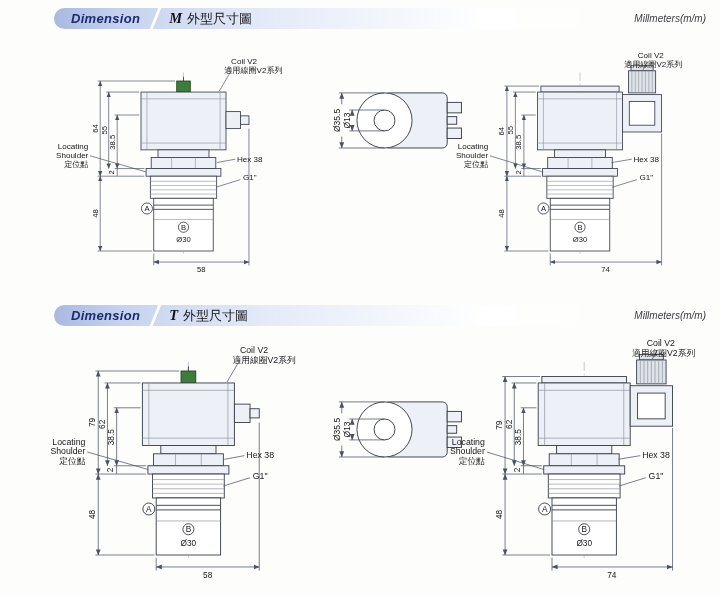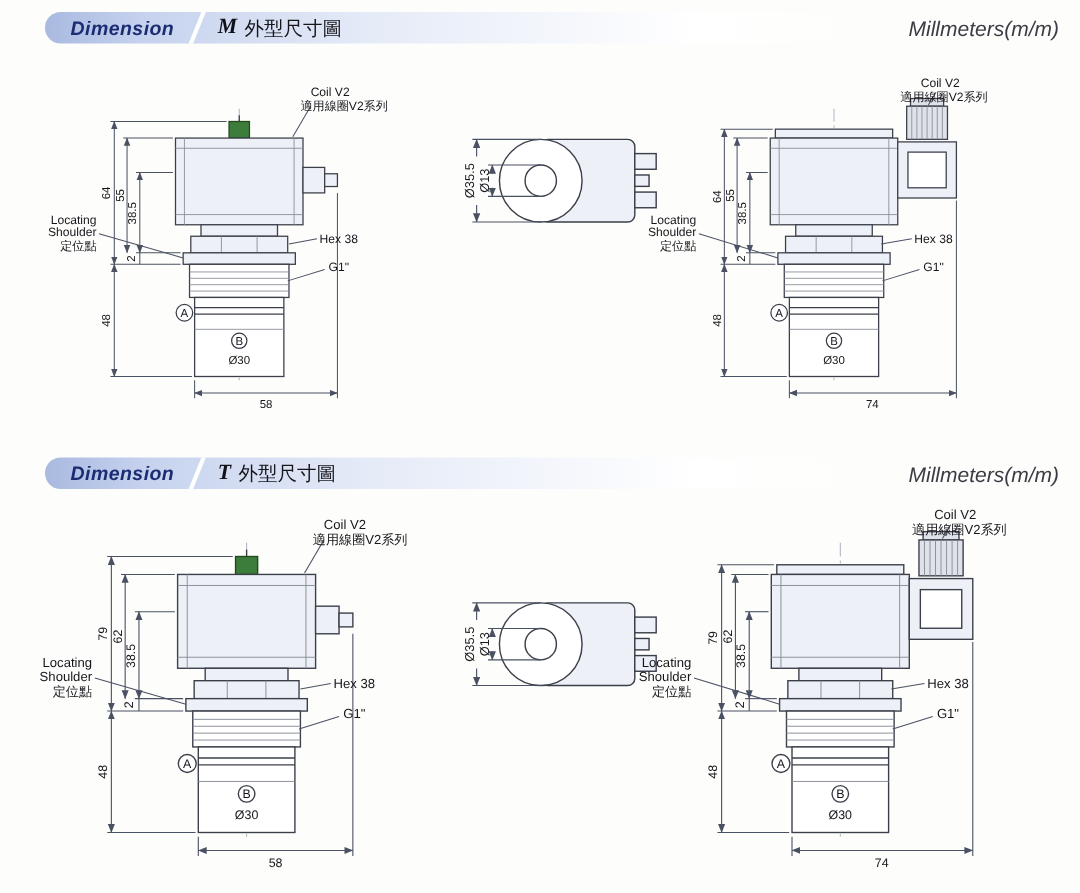--- a/index.html
+++ b/index.html
@@ -1,31 +1,31 @@
 <!DOCTYPE html>
 <html><head>
 <meta charset="utf-8">
 <style>
   html,body{margin:0;padding:0;}
   body{
     width:720px;height:595px;overflow:hidden;
     background:#fdfdfb;
     font-family:"Liberation Sans", sans-serif;
   }
-  .section{padding-top:8px;}
+  .section{padding-top:8px;margin-left:24px;}
   .hdr-row{display:flex;align-items:center;padding:0 14px 0 30px;height:21px;}
   .hdr-bar{
     flex:0 0 556px;height:21px;border-radius:11px;display:flex;align-items:center;
     background:linear-gradient(90deg,#a9b9e0 0%,#c6d2ee 12%,#e4eaf7 38%,#ffffff 78%,rgba(255,255,255,0) 100%);
   }
   .hdr-title{font-style:italic;font-weight:bold;font-size:13px;color:#1b2d72;padding-left:17px;letter-spacing:.3px;}
   .hdr-divider{width:3px;height:21px;background:#ffffff;margin:0 12px 0 14px;transform:skewX(-22deg);}
   .hdr-sub{font-size:13px;color:#15151a;display:flex;align-items:center;gap:5px;}
   .hdr-sub-prefix{font-family:"Liberation Serif",serif;font-style:italic;font-weight:bold;font-size:14.5px;color:#101018;}
-  .hdr-units{margin-left:auto;font-style:italic;font-size:14px;color:#3b3b44;white-space:nowrap;}
+  .hdr-units{margin-left:auto;font-style:italic;font-size:10px;color:#3b3b44;white-space:nowrap;}
   svg.draw{display:block;margin-top:2px;}
   
   .s1{stroke:#3a3f4a;stroke-width:1;fill:none;}
   .bw{stroke:#3a3f4a;stroke-width:1;fill:#ffffff;}
   .fe{stroke:#3a3f4a;stroke-width:1;fill:#edf0f7;}
   .fg{stroke:#24491f;stroke-width:1;fill:#3c7d3b;}
   .fn{stroke:#3a3f4a;stroke-width:1;fill:#dfe2e9;}
   .thin{stroke:#8a8f99;stroke-width:0.7;fill:none;}
   .dim{stroke:#4a5163;stroke-width:0.8;fill:none;}
   .cl{stroke:#9aa0b4;stroke-width:0.6;fill:none;stroke-dasharray:10 3 2 3;}

